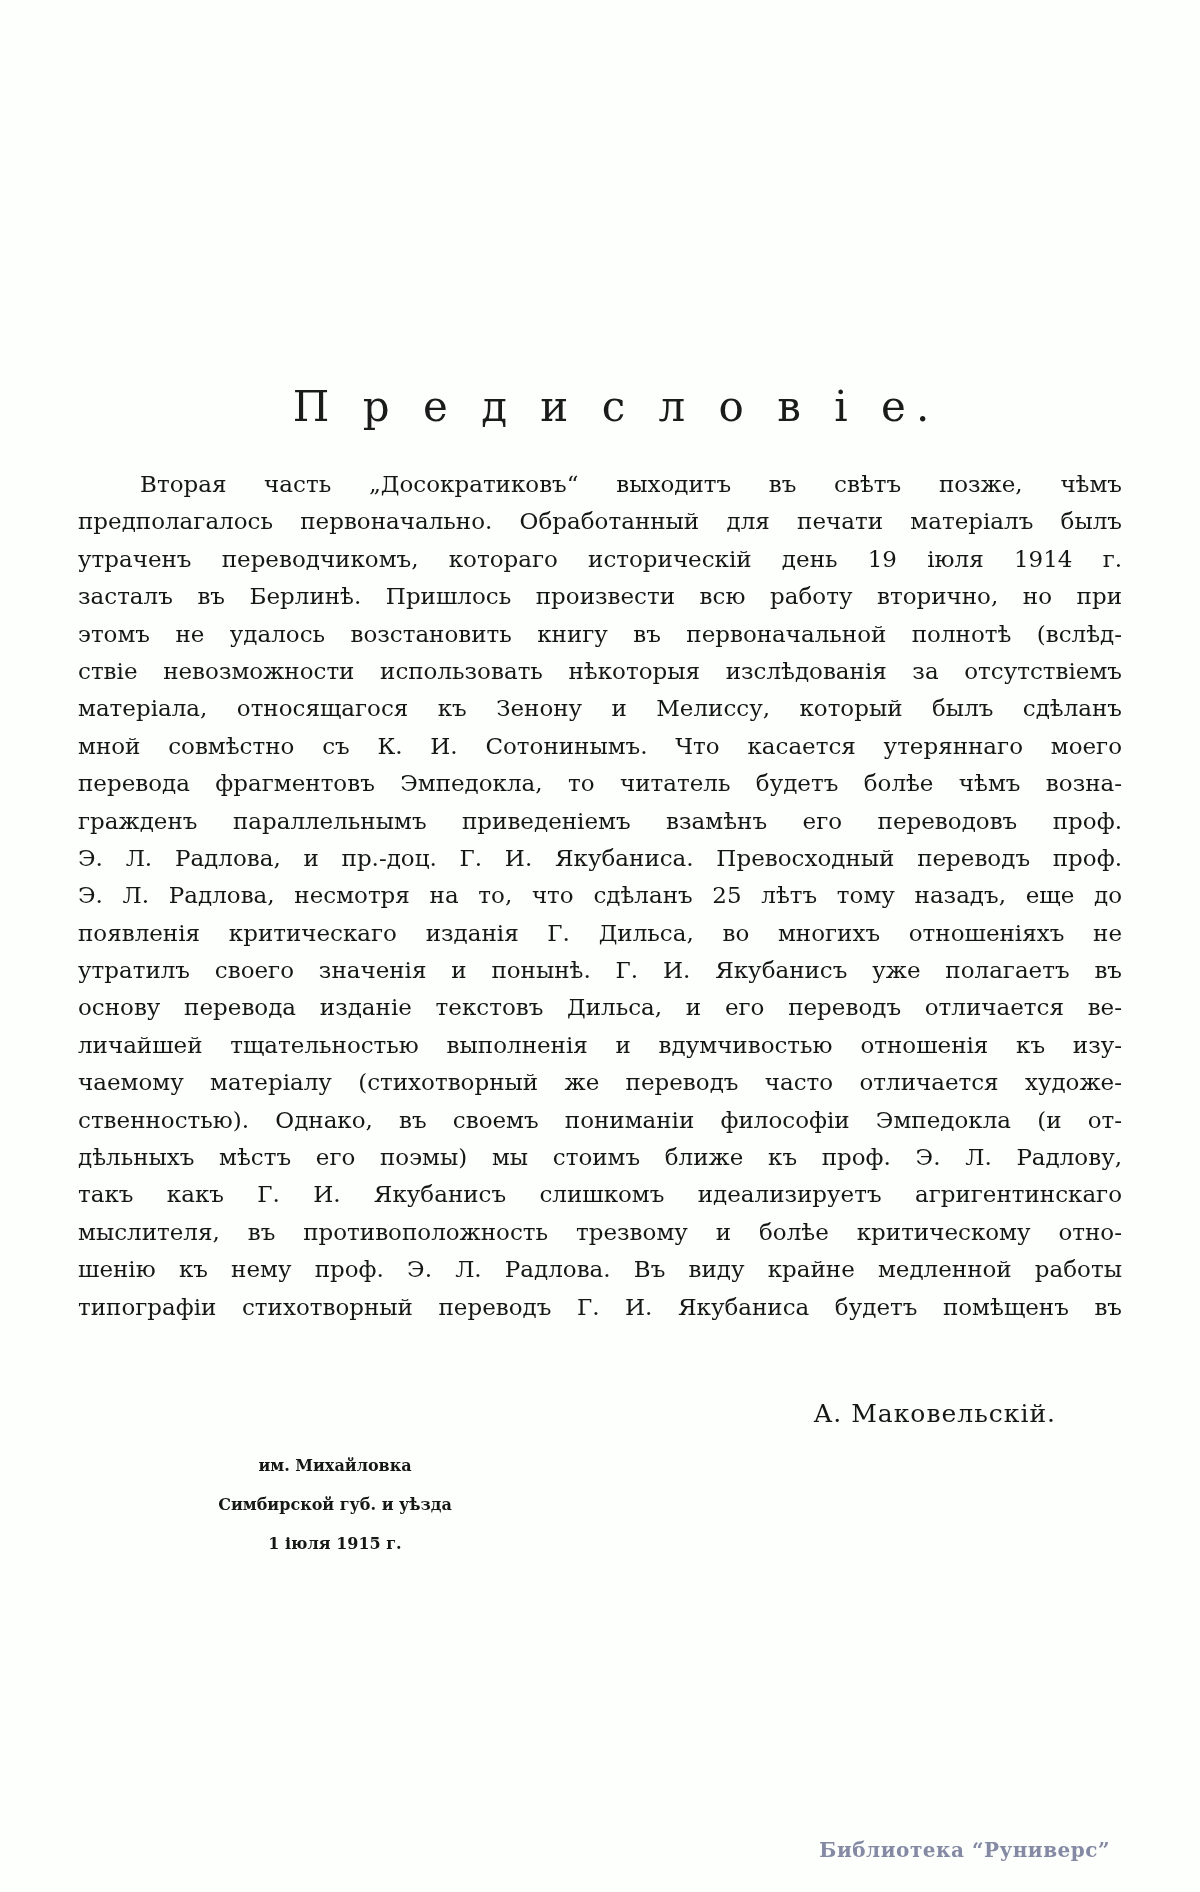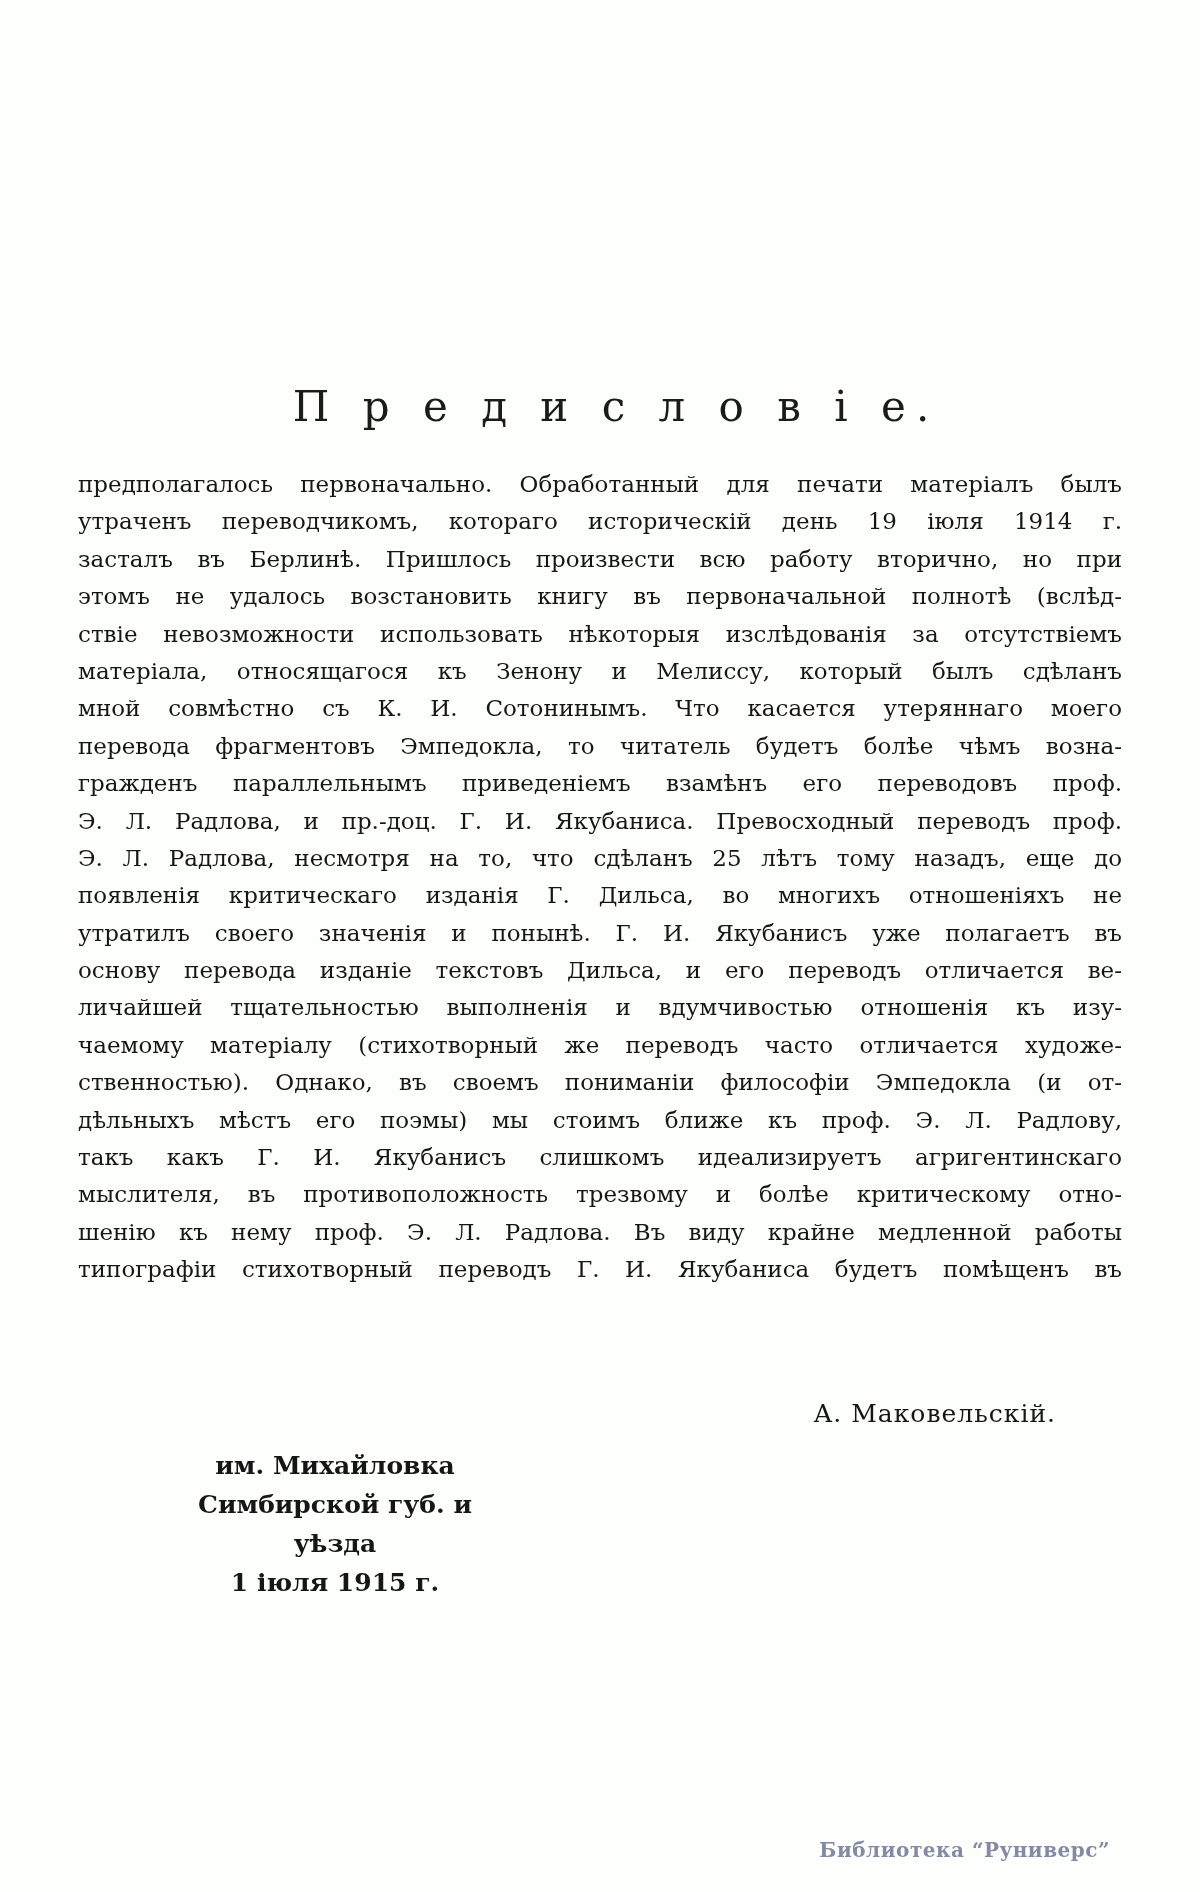--- a/index.html
+++ b/index.html
@@ -58,21 +58,21 @@
     font-size: 25px;
     letter-spacing: 1px;
     white-space: nowrap;
   }
   .colophon {
     position: absolute;
     top: 1446px;
     left: 165px;
     width: 340px;
     text-align: center;
-    font-size: 25px;
+    font-size: 16px;
     font-weight: bold;
     line-height: 39px;
   }
   .watermark {
     position: absolute;
     top: 1838px;
     right: 90px;
     font-size: 20px;
     font-weight: bold;
     letter-spacing: 0.5px;
@@ -81,20 +81,21 @@
   }
 </style>
 </head>
 <body>
 
 <div class="page">
 
   <h1 class="title">П р е д и с л о в і е.</h1>
 
   <div class="body-block">
+    <div class="ln first">Вторая часть „Досократиковъ“ выходитъ въ свѣтъ позже, чѣмъ</div>
     <div class="ln">предполагалось первоначально. Обработанный для печати матеріалъ былъ</div>
     <div class="ln">утраченъ переводчикомъ, котораго историческій день 19 іюля 1914 г.</div>
     <div class="ln">засталъ въ Берлинѣ. Пришлось произвести всю работу вторично, но при</div>
     <div class="ln">этомъ не удалось возстановить книгу въ первоначальной полнотѣ (вслѣд-</div>
     <div class="ln">ствіе невозможности использовать нѣкоторыя изслѣдованія за отсутствіемъ</div>
     <div class="ln">матеріала, относящагося къ Зенону и Мелиссу, который былъ сдѣланъ</div>
     <div class="ln">мной совмѣстно съ К. И. Сотонинымъ. Что касается утеряннаго моего</div>
     <div class="ln">перевода фрагментовъ Эмпедокла, то читатель будетъ болѣе чѣмъ возна-</div>
     <div class="ln">гражденъ параллельнымъ приведеніемъ взамѣнъ его переводовъ проф.</div>
     <div class="ln">Э. Л. Радлова, и пр.-доц. Г. И. Якубаниса. Превосходный переводъ проф.</div>

